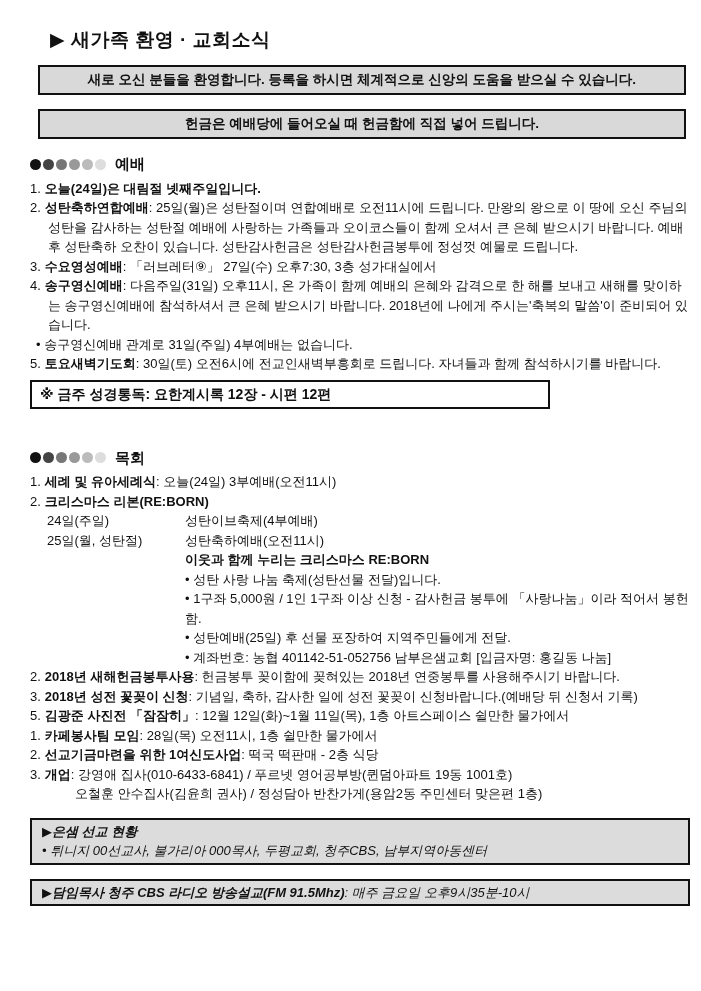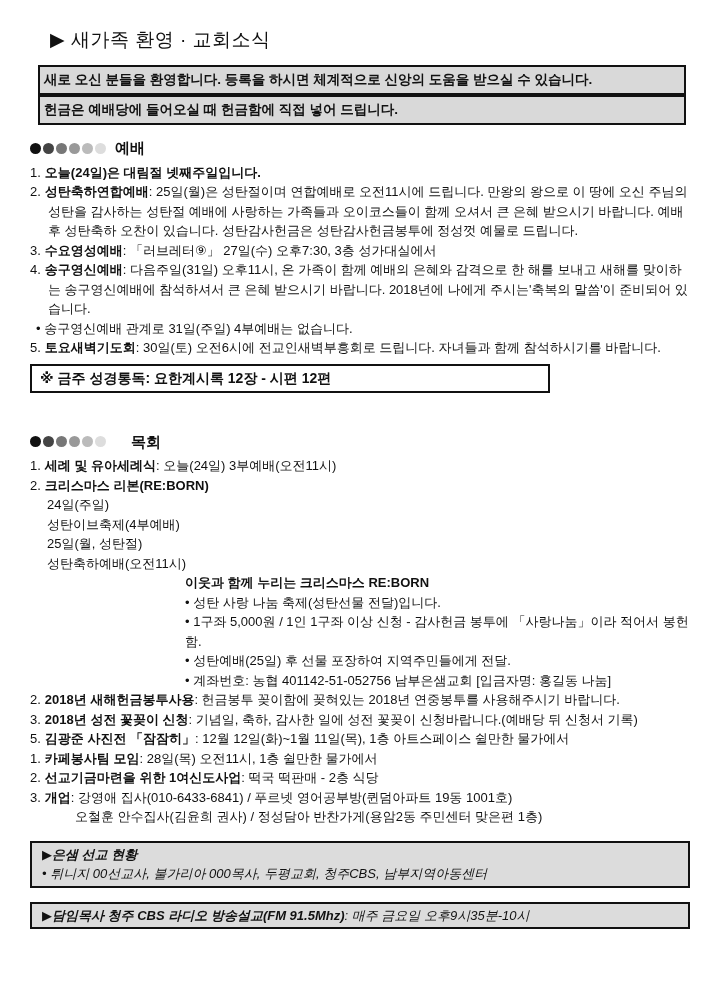--- a/index.html
+++ b/index.html
@@ -10,57 +10,57 @@
   html,body{margin:0;padding:0;}
   body{
     width:701px;height:991px;background:#ffffff;color:var(--text);
     font-family:"Liberation Sans","DejaVu Sans",sans-serif;
     font-size:13px;line-height:1.5;overflow:hidden;
   }
   .page{width:701px;height:991px;padding:26px 11px 0 30px;}
   .content{width:660px;}
 
   h1.title{
-    font-size:19px;font-weight:normal;margin:0 0 10px 0;letter-spacing:0.5px;padding-left:20px;
+    font-size:19px;font-weight:bold;margin:0 0 10px 0;letter-spacing:0.5px;padding-left:20px;
   }
   .notice{
     border:2px solid var(--border);background:var(--notice_bg);
-    text-align:left;font-weight:bold;font-size:13.5px;
-    padding:3px 4px;margin:0 4px 0 8px;
+    text-align:center;font-weight:bold;font-size:13.5px;
+    padding:3px 4px;margin:0 4px 14px 8px;
   }
 
   .sec-head{margin:12px 0 3px 0;display:flex;align-items:center;}
   .dots{display:inline-flex;align-items:center;margin-right:7px;}
   .dot{width:11px;height:11px;border-radius:50%;display:inline-block;margin-right:2px;}
   .sec-title{font-size:15px;font-weight:bold;}
 
   .item{padding-left:18px;text-indent:-18px;margin:0;}
   .num{margin-right:4px;}
   .lbl{font-weight:bold;}
   .note{margin-left:6px;}
 
-  .sched{display:flex;margin-left:17px;flex-direction:column;}
+  .sched{display:flex;margin-left:17px;}
   .sched .day{width:138px;flex:none;}
   .indent-blk{margin-left:155px;}
   .slogan{font-weight:bold;}
 
   .bible-box{
     border:2px solid var(--border);font-weight:bold;font-size:14px;
     padding:2px 8px;margin-top:6px;width:520px;
   }
 
   .sub-line2{margin-left:45px;}
 
   .gray-box{
     border:2px solid var(--border);background:var(--band_bg);
     padding:2px 10px;margin-top:14px;width:660px;font-style:italic;
   }
   .gray-box .bold{font-weight:bold;}
 
-  .mt-min{margin-top:38px;gap:16px;}
+  .mt-min{margin-top:38px;}
   .mt-fel{margin-top:40px;}
 </style>
 </head>
 <body>
 
 <div class="page">
   <div class="content">
 
     <h1 class="title">▶ 새가족 환영 · 교회소식</h1>
 

